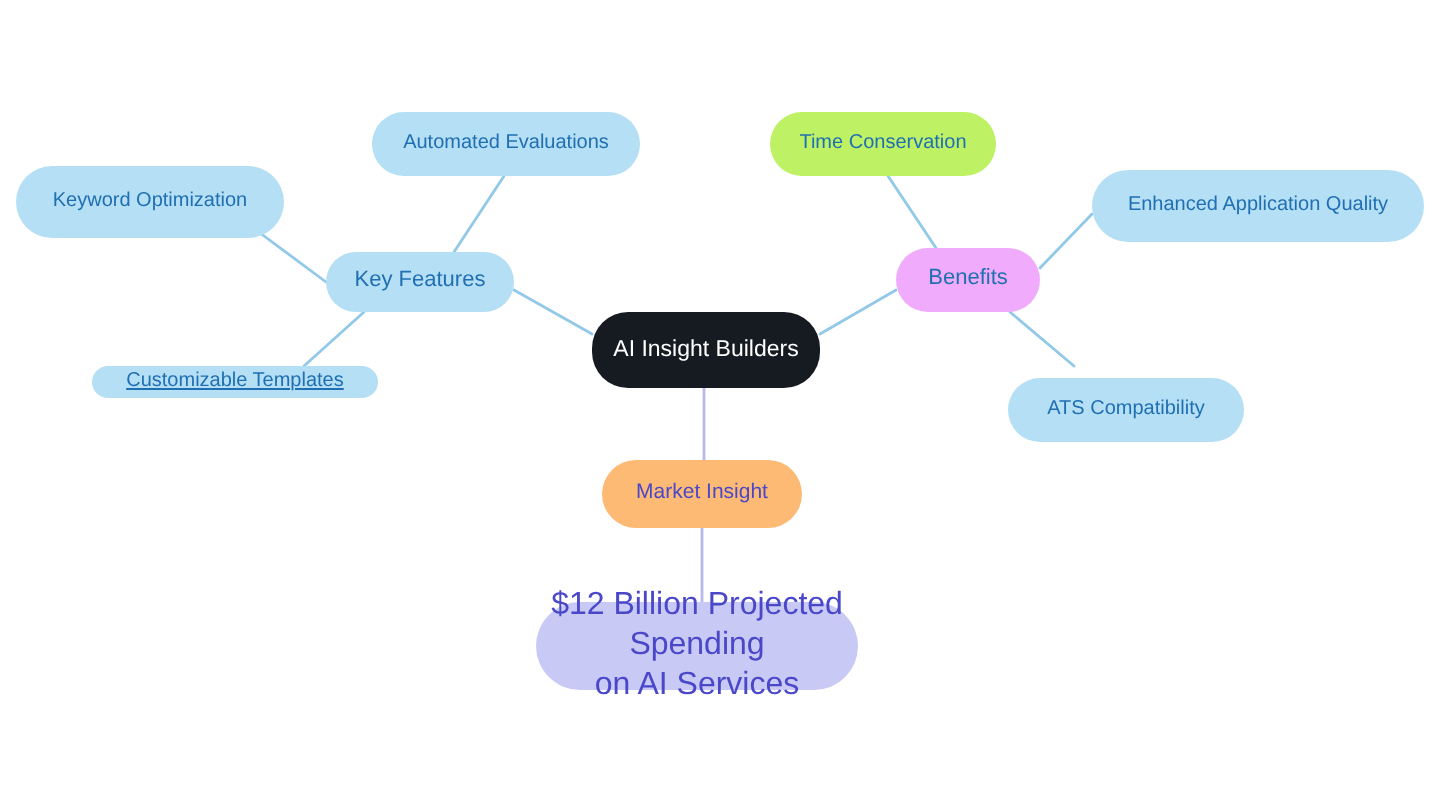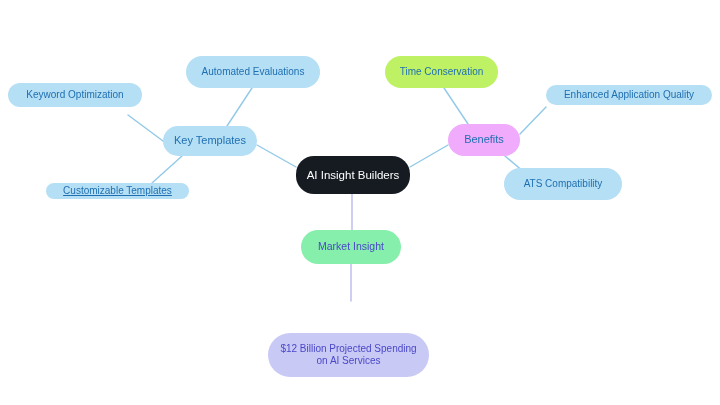--- a/index.html
+++ b/index.html
@@ -48,22 +48,21 @@
     font-size: 10px;
   }
   .node-blue-branch {
     background: #b5dff4;
     color: #1f6fb2;
     font-size: 11px;
   }
   .node-purple {
     background: #c9c9f6;
     color: #4a48c8;
-    font-size: 10px;
-    margin-top: 32px;
+    font-size: 16px;
   }
   .node-purple-branch {
     background: #c9c9f6;
     color: #4a48c8;
     font-size: 10.5px;
   }
 </style>
 </head>
 <body>
 
@@ -75,25 +74,25 @@
       <line x1="163" y1="141" x2="128" y2="115" stroke="#92c9e8" stroke-width="1.4" stroke-linecap="round"></line>
       <line x1="227" y1="126" x2="252" y2="88" stroke="#92c9e8" stroke-width="1.4" stroke-linecap="round"></line>
       <line x1="182" y1="156" x2="152" y2="183" stroke="#92c9e8" stroke-width="1.4" stroke-linecap="round"></line>
       <line x1="468" y1="124" x2="444" y2="88" stroke="#92c9e8" stroke-width="1.4" stroke-linecap="round"></line>
       <line x1="520" y1="134" x2="546" y2="107" stroke="#92c9e8" stroke-width="1.4" stroke-linecap="round"></line>
       <line x1="505" y1="156" x2="537" y2="183" stroke="#92c9e8" stroke-width="1.4" stroke-linecap="round"></line>
       <line x1="351" y1="264" x2="351" y2="301" stroke="#b9b9ee" stroke-width="1.4" stroke-linecap="round"></line>
     </svg>
   <div id="node-layer">
       <div class="node node-root" style="left: 296px; top: 156px; width: 114px; height: 38px; background: rgb(22, 27, 34); color: rgb(255, 255, 255);">AI Insight Builders</div>
-      <div class="node node-blue-branch" style="left: 163px; top: 126px; width: 94px; height: 30px; background: rgb(181, 223, 244); color: rgb(31, 111, 178);">Key Templates</div>
-      <div class="node node-blue" style="left: 8px; top: 83px; width: 134px; height: 24px; background: rgb(181, 223, 244); color: rgb(31, 111, 178);">Keyword Optimization</div>
+      <div class="node node-blue-branch" style="left: 163px; top: 126px; width: 94px; height: 30px; background: rgb(181, 223, 244); color: rgb(31, 111, 178);">Key Features</div>
+      <div class="node node-blue" style="left: 8px; top: 83px; width: 134px; height: 36px; background: rgb(181, 223, 244); color: rgb(31, 111, 178);">Keyword Optimization</div>
       <div class="node node-blue" style="left: 186px; top: 56px; width: 134px; height: 32px; background: rgb(181, 223, 244); color: rgb(31, 111, 178);">Automated Evaluations</div>
       <div class="node node-blue" style="left: 46px; top: 183px; width: 143px; height: 16px; background: rgb(181, 223, 244); color: rgb(31, 111, 178); text-decoration: underline;">Customizable Templates</div>
       <div class="node node-blue-branch" style="left: 448px; top: 124px; width: 72px; height: 32px; background: #f0abfc; color: rgb(31, 111, 178);">Benefits</div>
       <div class="node node-blue" style="left: 385px; top: 56px; width: 113px; height: 32px; background: #bef264; color: rgb(31, 111, 178);">Time Conservation</div>
-      <div class="node node-blue" style="left: 546px; top: 85px; width: 166px; height: 20px; background: rgb(181, 223, 244); color: rgb(31, 111, 178);">Enhanced Application Quality</div>
-      <div class="node node-blue" style="left: 504px; top: 168px; width: 118px; height: 32px; background: rgb(181, 223, 244); color: rgb(31, 111, 178);">ATS Compatibility</div>
-      <div class="node node-purple-branch" style="left: 301px; top: 230px; width: 100px; height: 34px; background: #86efac; color: rgb(74, 72, 200);">Market Insight</div>
+      <div class="node node-blue" style="left: 546px; top: 85px; width: 166px; height: 36px; background: rgb(181, 223, 244); color: rgb(31, 111, 178);">Enhanced Application Quality</div>
+      <div class="node node-blue" style="left: 504px; top: 189px; width: 118px; height: 32px; background: rgb(181, 223, 244); color: rgb(31, 111, 178);">ATS Compatibility</div>
+      <div class="node node-purple-branch" style="left: 301px; top: 230px; width: 100px; height: 34px; background: #fdba74; color: rgb(74, 72, 200);">Market Insight</div>
       <div class="node node-purple" style="left: 268px; top: 301px; width: 161px; height: 44px; background: rgb(201, 201, 246); color: rgb(74, 72, 200);">$12 Billion Projected Spending
 on AI Services</div>
     </div>
 </div>
 
 </body></html>

